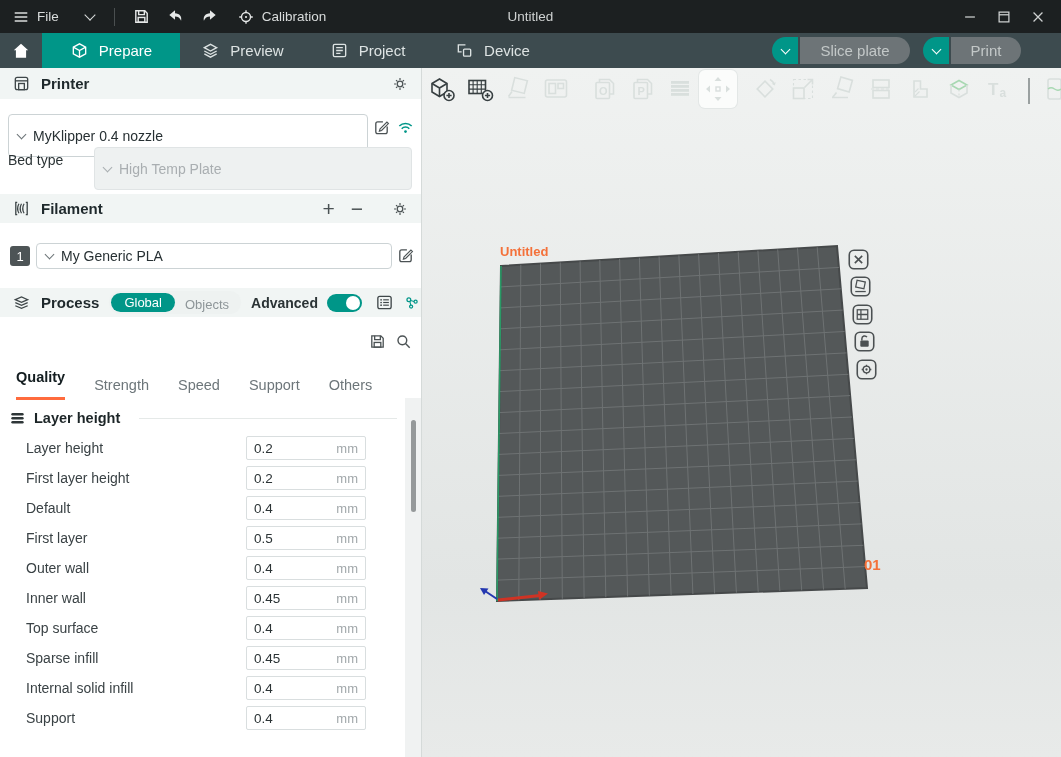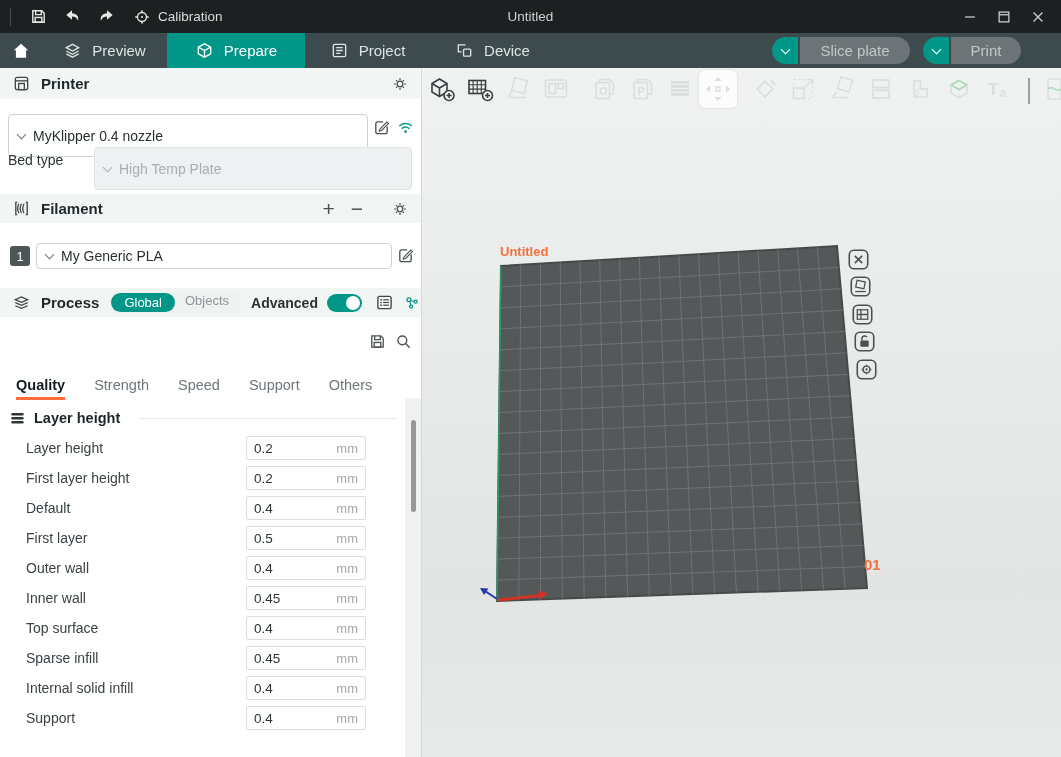--- a/index.html
+++ b/index.html
@@ -41,28 +41,28 @@
   .sec-head{left:0;right:0;background:#f1f5f4;display:flex;align-items:center;padding:0 12px;gap:10px}
   .sec-title{font-size:15px;font-weight:700;color:#1f292c}
   .right-cluster{margin-left:auto;display:flex;align-items:center;gap:12px}
   .sel{display:flex;align-items:center;gap:8px;background:#fff;border:1px solid #ccd3d5;border-radius:4px;height:43px;padding:0 9px;font-size:14px;color:#273033;white-space:nowrap;overflow:hidden}
   .sel .chev{width:7px;height:7px;color:#6b7376;flex:0 0 auto}
   .sel.disabled{background:#eef1f1;border-color:#e0e4e5;color:#a9aeb1}
   .sel.disabled .chev{color:#a9aeb1}
   .lab{font-size:14px;color:#2b3335}
   .slot{width:20px;height:20px;background:#4d5456;color:#fff;border-radius:3px;display:flex;align-items:center;justify-content:center;font-size:13px}
   .pm{font-size:21px;font-weight:300;color:#4b5254;line-height:1}
-  .scope{display:flex;align-items:flex-start;background:#eef2f1;border-radius:12px;height:23px;padding:2px}
+  .scope{display:flex;align-items:flex-end;background:#eef2f1;border-radius:12px;height:23px;padding:2px}
   .scope .on{background:var(--accent);color:#fff;border-radius:11px;padding:0 13px;height:19px;line-height:19px;font-size:13px}
   .scope .off{color:#8d9598;padding:0 10px;font-size:13px}
   .switch{width:35px;height:18px;border-radius:9px;background:var(--accent);position:relative}
   .switch::after{content:"";position:absolute;right:2px;top:2px;width:14px;height:14px;border-radius:50%;background:#fff}
   .ptabs{left:0;right:22px;top:298px;height:34px;display:flex;align-items:flex-end;gap:29px;padding-left:16px}
   .ptab{font-size:14.5px;color:#6d767a;padding-bottom:7px}
-  .ptab.active{color:#131d20;font-weight:700;border-bottom:3px solid var(--orange);padding-bottom:4px}
+  .ptab.active{color:#131d20;font-weight:700;border-bottom:3px solid var(--orange);padding-bottom:12px}
   #param-area{left:0;top:335px;right:22px}
   .pgroup-head{height:30px;display:flex;align-items:center;padding-left:8px;gap:7px}
   .pgroup-head.later{margin-top:8px}
   .gtitle{font-size:14.5px;font-weight:700;color:#1c2527}
   .gline{flex:1;height:1px;background:#e5e9e8;margin:0 2px 0 12px}
   .prow{height:30px;display:flex;align-items:center;padding-left:26px}
   .plabel{font-size:14px;color:#3a4245}
   .pbox{margin-left:auto;margin-right:33px;width:120px;height:24px;border:1px solid #d9dedf;border-radius:2px;background:#fff;display:flex;align-items:center;padding:0 7px}
   .pval{font-size:13.5px;color:#2b3335}
   .punit{margin-left:auto;font-size:13px;color:#a2a8ab}
@@ -80,20 +80,29 @@
   .vt-divider{position:absolute;left:606px;top:10px;width:2px;height:26px;background:#9aa0a0}
   .plate-label{position:absolute;left:78px;top:176px;font-size:13px;font-weight:700;color:#f4713a}
   .plate-number{position:absolute;left:442px;top:488px;font-size:15px;font-weight:700;color:#f4713a}
   .ptool{position:absolute;width:21px;height:21px;color:#4b5052}
 </style>
 </head>
 <body>
 
 <div id="titlebar">
   <div class="tb-left">
+    <div class="menu-btn">
+      <span class="ico">
+        <svg width="18" height="18" viewBox="0 0 20 20">
+            <path d="M3 5.5h14M3 10h14M3 14.5h14" stroke="#d9dcdc" stroke-width="1.8" fill="none"></path>
+          </svg>
+      </span>
+      <span>File</span>
+      <span class="chev" style="margin-left:20px"></span>
+    </div>
     <div class="tb-sep"></div>
     <div class="tb-btn">
       <span class="ico">
         <svg width="19" height="19" viewBox="0 0 20 20">
             <path d="M4 4h9.5L16 6.5V16H4z" stroke="#e6e8e8" stroke-width="1.5" fill="none"></path>
             <path d="M7 4v4h6V4" stroke="#e6e8e8" stroke-width="1.5" fill="none"></path>
             <rect x="6.5" y="11" width="7" height="5" stroke="#e6e8e8" stroke-width="1.5" fill="none"></rect>
           </svg>
       </span>
     </div>
@@ -145,37 +154,37 @@
 
 <div id="tabbar">
   <div class="home">
     <span class="ico">
       <svg width="20" height="20" viewBox="0 0 20 20">
           <path d="M10 2.8 2.8 9.2h2.1v7.5h10.2V9.2h2.1z" fill="#fff"></path>
         </svg>
     </span>
   </div>
   <div id="nav-tabs" style="display:flex;align-items:stretch">
+      <div class="navtab active">
+        <span class="ico">
+          <svg width="19" height="19" viewBox="0 0 20 20">
+            <path d="M3.5 6.5 10 3l6.5 3.5v7L10 17l-6.5-3.5z" stroke="currentColor" stroke-width="1.4" fill="none"></path>
+            <path d="M3.5 6.5 10 10l6.5-3.5M10 10v7" stroke="currentColor" stroke-width="1.4" fill="none"></path>
+          </svg>
+        </span>
+        <span>Prepare</span>
+      </div>
       <div class="navtab">
         <span class="ico">
           <svg width="19" height="19" viewBox="0 0 20 20">
             <path d="M3.5 7 10 3.5 16.5 7 10 10.5z" stroke="currentColor" stroke-width="1.4" fill="none"></path>
             <path d="M3.5 10.5 10 14l6.5-3.5M3.5 13.5 10 17l6.5-3.5" stroke="currentColor" stroke-width="1.4" fill="none"></path>
           </svg>
         </span>
         <span>Preview</span>
-      </div>
-      <div class="navtab active">
-        <span class="ico">
-          <svg width="19" height="19" viewBox="0 0 20 20">
-            <path d="M3.5 6.5 10 3l6.5 3.5v7L10 17l-6.5-3.5z" stroke="currentColor" stroke-width="1.4" fill="none"></path>
-            <path d="M3.5 6.5 10 10l6.5-3.5M10 10v7" stroke="currentColor" stroke-width="1.4" fill="none"></path>
-          </svg>
-        </span>
-        <span>Prepare</span>
       </div>
       <div class="navtab">
         <span class="ico">
           <svg width="19" height="19" viewBox="0 0 20 20">
             <rect x="3.5" y="3.5" width="13" height="13" rx="1.5" stroke="currentColor" stroke-width="1.4" fill="none"></rect>
             <path d="M6.5 7h7M6.5 10h7M6.5 13h4.5" stroke="currentColor" stroke-width="1.4" fill="none"></path>
           </svg>
         </span>
         <span>Project</span>
       </div>

